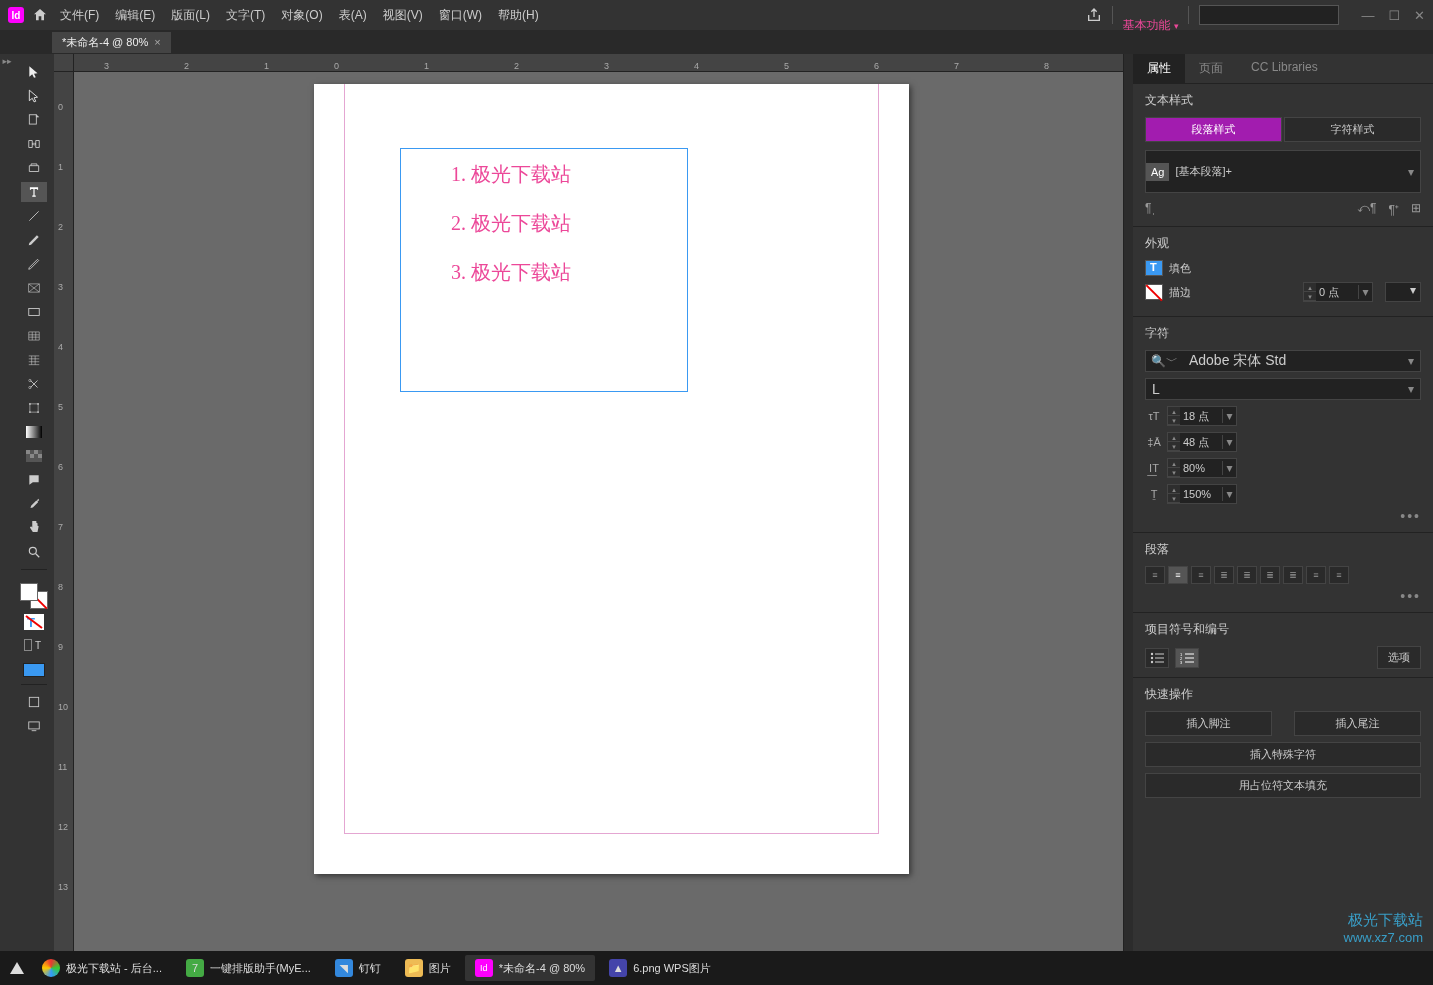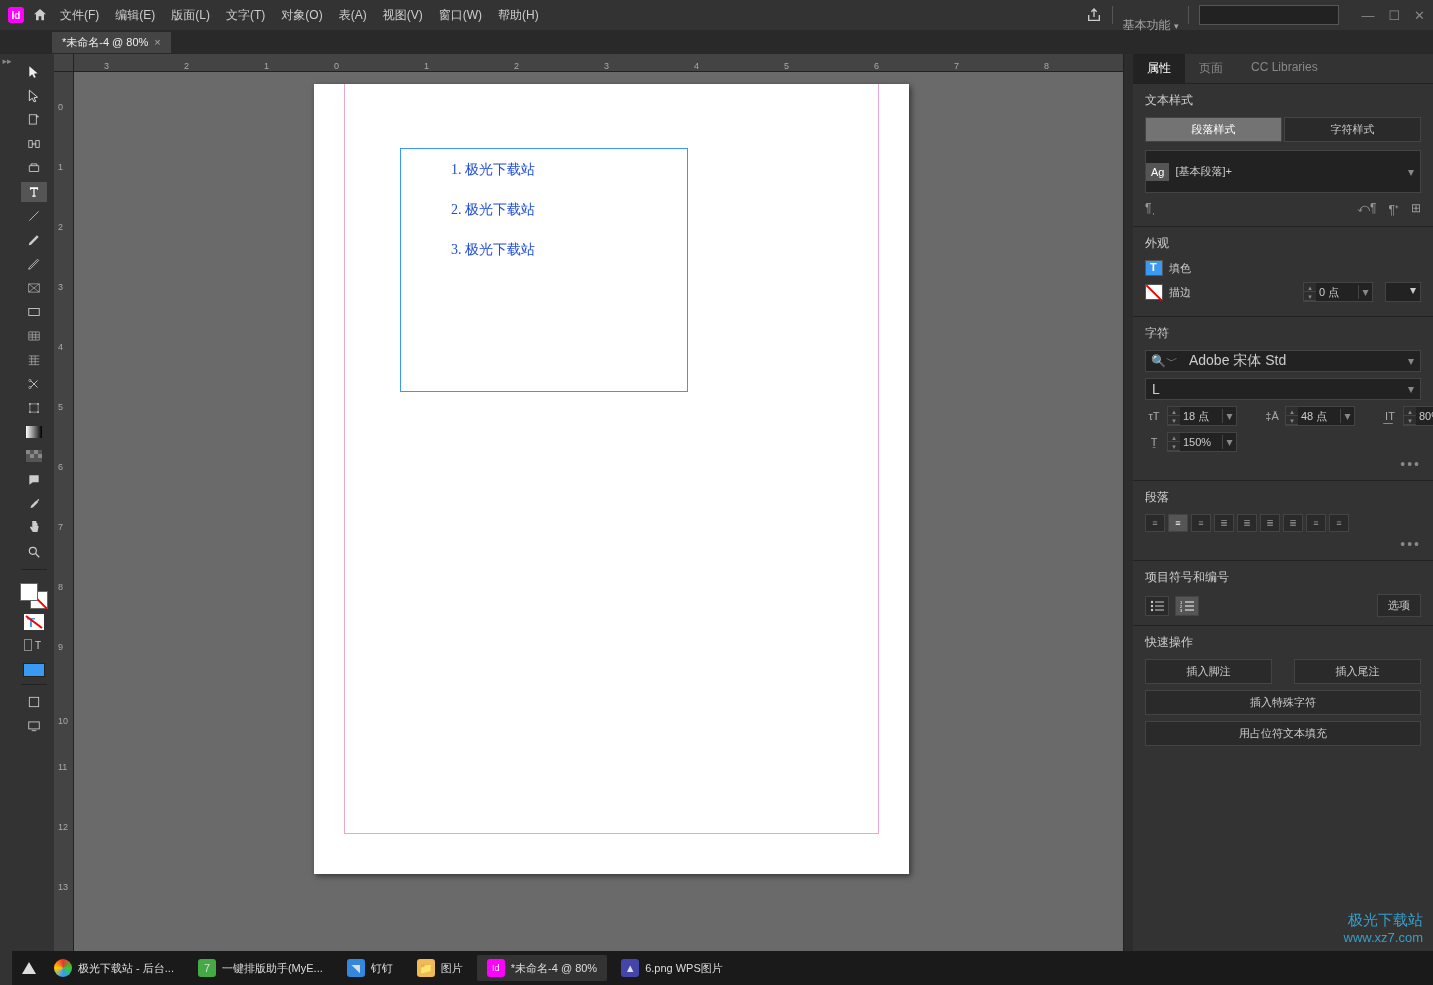--- a/index.html
+++ b/index.html
@@ -8,21 +8,21 @@
 
 .titlebar { height: 30px; background: #333; display: flex; align-items: center; padding: 0 8px; }
 .titlebar .logo { width: 16px; height: 16px; background: #f0f; border-radius: 3px; margin-right: 8px; display: flex; align-items: center; justify-content: center; font-size: 10px; color: #fff; font-weight: bold; }
 .titlebar .home-icon { margin-right: 12px; cursor: pointer; }
 .titlebar .menu { display: flex; gap: 16px; }
 .titlebar .menu span { cursor: pointer; color: #ccc; }
 .titlebar .spacer { flex: 1; }
 .titlebar .right { display: flex; align-items: center; gap: 10px; }
 .titlebar .share-icon svg { display: block; }
 .titlebar .sep { width: 1px; height: 18px; background: #555; }
-.titlebar .workspace { color: #a3a3a3; cursor: pointer; margin-top: 20px; }
+.titlebar .workspace { color: #ec4899; cursor: pointer; margin-top: 20px; }
 .titlebar .searchbox { width: 140px; height: 20px; background: #222; border: 1px solid #555; }
 .titlebar .winbtns { display: flex; gap: 14px; margin-left: 12px; color: #888; }
 .titlebar .winbtns span { cursor: pointer; font-size: 13px; }
 
 
 .tabbar { height: 24px; background: #292929; display: flex; align-items: center; padding-left: 52px; }
 .tab { background: #444; color: #eee; padding: 3px 10px; font-size: 11px; display: flex; align-items: center; gap: 6px; }
 .tab .close { color: #aaa; cursor: pointer; }
 
 
@@ -41,71 +41,71 @@
 .canvas-area { flex: 1; background: #6a6a6a; position: relative; overflow: hidden; }
 .ruler-h { position: absolute; top: 0; left: 20px; right: 0; height: 18px; background: #444; color: #aaa; font-size: 9px; display: flex; align-items: flex-end; overflow: hidden; border-bottom: 1px solid #222;}
 .ruler-h span { position: absolute; }
 .ruler-v { position: absolute; top: 18px; left: 0; bottom: 0; width: 20px; background: #444; color: #aaa; font-size: 9px; border-right: 1px solid #222;}
 .ruler-v span { position: absolute; left: 4px; }
 .ruler-corner { position: absolute; top:0; left:0; width:20px; height:18px; background:#444; border-right:1px solid #222; border-bottom:1px solid #222; }
 
 .page { position: absolute; top: 30px; left: 260px; width: 595px; height: 790px; background: #fff; box-shadow: 2px 2px 6px rgba(0,0,0,0.5); }
 .page .margin { position: absolute; top: 0; left: 30px; right: 30px; bottom: 40px; border: 1px solid #e4a6d2; border-top:none; }
 .page .textframe { position: absolute; top: 64px; left: 86px; width: 288px; height: 244px; border: 1px solid #3a99f2; padding: 4px 10px; }
-.page .textframe .line { color: #1d4ed8; font-size: 14px; font-family: "SimSun", serif; margin: 8px 0 22px 40px; }
+.page .textframe .line { color: #ec4899; font-size: 20px; font-family: "SimSun", serif; margin: 8px 0 22px 40px; }
 
 .rpanel { width: 300px; background: #333; display: flex; flex-direction: column; color:#ccc; }
 .rpanel .tabs { display: flex; border-bottom: 1px solid #222; }
 .rpanel .tabs div { padding: 6px 14px; font-size: 12px; cursor: pointer; color:#888; }
 .rpanel .tabs div.active { background: #222; color: #fff; }
 .rpanel .section { padding: 8px 12px; border-bottom: 1px solid #222; }
 .rpanel .section-title { font-size: 12px; color: #ccc; margin-bottom: 8px; }
 .rpanel .seg { display: flex; gap: 2px; margin-bottom: 8px; }
 .rpanel .seg .segbtn { flex: 1; text-align: center; padding: 4px 0; background: #2a2a2a; border: 1px solid #444; cursor: pointer; font-size: 11px; }
-.rpanel .seg .segbtn.active { background: #737373; color: #fff; }
+.rpanel .seg .segbtn.active { background: #a21caf; color: #fff; }
 .rpanel .style-row { display: flex; align-items: center; background: #222; border: 1px solid #444; }
 .rpanel .style-row .ag { background: #555; padding: 3px 5px; font-size: 11px; color:#fff; }
 .rpanel .style-row .name { flex: 1; padding: 13px 6px; font-size: 11px; }
 .rpanel .style-row .dd { width: 18px; text-align: center; color:#888; cursor:pointer; }
 .rpanel .icon-row { display: flex; justify-content: space-between; margin-top: 8px; color: #999; }
 .rpanel .icon-row span { cursor: pointer; }
 .rpanel .swatch-row { display: flex; align-items: center; gap: 6px; margin-bottom: 6px; }
 .rpanel .swatch-row .sw { width: 18px; height: 16px; border: 1px solid #555; position: relative; }
 .rpanel .swatch-row .sw.fill { background: #3a99f2; }
 .rpanel .swatch-row .sw.diag::after { content:""; position:absolute; width:140%; height:2px; background:#e00; top:50%; left:-20%; transform:rotate(45deg); }
 .rpanel .swatch-row .label { font-size: 11px; }
 .rpanel .numinput { display:inline-flex; align-items:center; background:#222; border:1px solid #444; height:20px;justify-content:flex-end; }
 .rpanel .numinput .stepper { width:12px; display:flex; flex-direction:column; }
 .rpanel .numinput .stepper span { height:9px; font-size:7px; text-align:center; line-height:9px; color:#888; cursor:pointer; background:#2e2e2e; border-bottom:1px solid #444;}
 .rpanel .numinput input { background:transparent; border:none; color:#ccc; width:42px; font-size:11px; padding:0 3px; outline:none; }
 .rpanel .numinput .dd { width:14px; text-align:center; color:#888; cursor:pointer; border-left:1px solid #444;}
 .rpanel .dropdown { display:flex; background:#222; border:1px solid #444; height:22px; align-items:center; margin-bottom:6px;}
 .rpanel .dropdown input { flex:1; background:transparent; border:none; color:#ccc; font-size:14px; padding:0 6px; outline:none;}
 .rpanel .dropdown .dd { width:18px; text-align:center; color:#888; cursor:pointer; }
-.rpanel .char-grid { display:grid; grid-template-columns: 1fr 1fr 1fr; gap:6px 26px; }
+.rpanel .char-grid { display:grid; grid-template-columns: 1fr; gap:6px 7px; }
 .rpanel .char-cell { display:flex; align-items:center; gap:4px; }
 .rpanel .char-cell .ic { width:18px; color:#aaa; font-size:11px; text-align:center;}
 .rpanel .more { text-align:right; color:#888; font-size:14px; margin-top:4px; cursor:pointer; letter-spacing:2px;}
 .rpanel .align-row { display:flex; gap:3px; }
 .rpanel .align-row .ab { width:20px; height:18px; background:#2a2a2a; border:1px solid #444; cursor:pointer; display:flex; align-items:center; justify-content:center; color:#999; font-size:9px;}
 .rpanel .align-row .ab.active { background:#555; color:#fff;}
 .rpanel .list-row { display:flex; align-items:center; gap:6px; }
 .rpanel .list-row .lb { width:24px; height:20px; background:#2a2a2a; border:1px solid #444; cursor:pointer; display:flex; align-items:center; justify-content:center; }
 .rpanel .list-row .lb.active { background:#555; }
 .rpanel .btn { background:#2a2a2a; border:1px solid #444; padding:4px 0; text-align:center; cursor:pointer; font-size:11px; }
 .rpanel .btn-row { display:flex; gap:22px; margin-bottom:6px;}
 .rpanel .btn-row .btn { flex:1; }
 .rpanel .btn-full { display:block; margin-bottom:6px;}
 .rpanel .opt-btn { background:#2a2a2a; border:1px solid #444; padding:3px 10px; cursor:pointer; font-size:11px; margin-left:auto;}
 
 .dock-strip { width: 10px; background:#2c2c2c; border-left:1px solid #222;}
 .left-dock-strip { width: 14px; background:#333; display:flex; align-items:flex-start; justify-content:center; padding-top:2px; color:#888; font-size:9px;}
 
 
-.taskbar { position:absolute; bottom:0; left:12px; right:0; height:34px; background:#1a1a1a; display:flex; align-items:center; padding:0 6px; gap:4px; }
+.taskbar { position:absolute; bottom:0; left:0; right:0; height:34px; background:#1a1a1a; display:flex; align-items:center; padding:0 6px; gap:4px; }
 .taskbar .start { width:22px; height:22px; display:flex; align-items:center; justify-content:center; cursor:pointer;}
 .taskbar .item { display:flex; align-items:center; gap:6px; padding:4px 10px; cursor:pointer; color:#ddd; font-size:11px; border-radius:2px; }
 .taskbar .item.active { background:#333; }
 .taskbar .item .ticon { width:18px; height:18px; display:flex; align-items:center; justify-content:center; border-radius:3px;}
 .watermark { position:absolute; right:10px; bottom:40px; color:#3ab0e0; font-size:13px; opacity:0.85; text-align:right; pointer-events:none;}
 .watermark .big { font-size:15px; font-weight:normal;}
 svg { display:block; }
 </style>
 </head>
 <body>
@@ -336,21 +336,21 @@
       <span style="top:30px">0</span>
         <span style="top:90px">1</span>
         <span style="top:150px">2</span>
       <span style="top:210px">3</span>
         <span style="top:270px">4</span>
         <span style="top:330px">5</span>
       <span style="top:390px">6</span>
         <span style="top:450px">7</span>
         <span style="top:510px">8</span>
       <span style="top:570px">9</span>
-        <span style="top:644px">10</span>
+        <span style="top:630px">10</span>
         <span style="top:690px">11</span>
       <span style="top:750px">12</span>
         <span style="top:810px">13</span>
     </div>
     <div class="page">
       <div class="margin"></div>
       <div class="textframe">
         <div class="line">1.  极光下载站</div>
         <div class="line">2.  极光下载站</div>
         <div class="line">3.  极光下载站</div>

